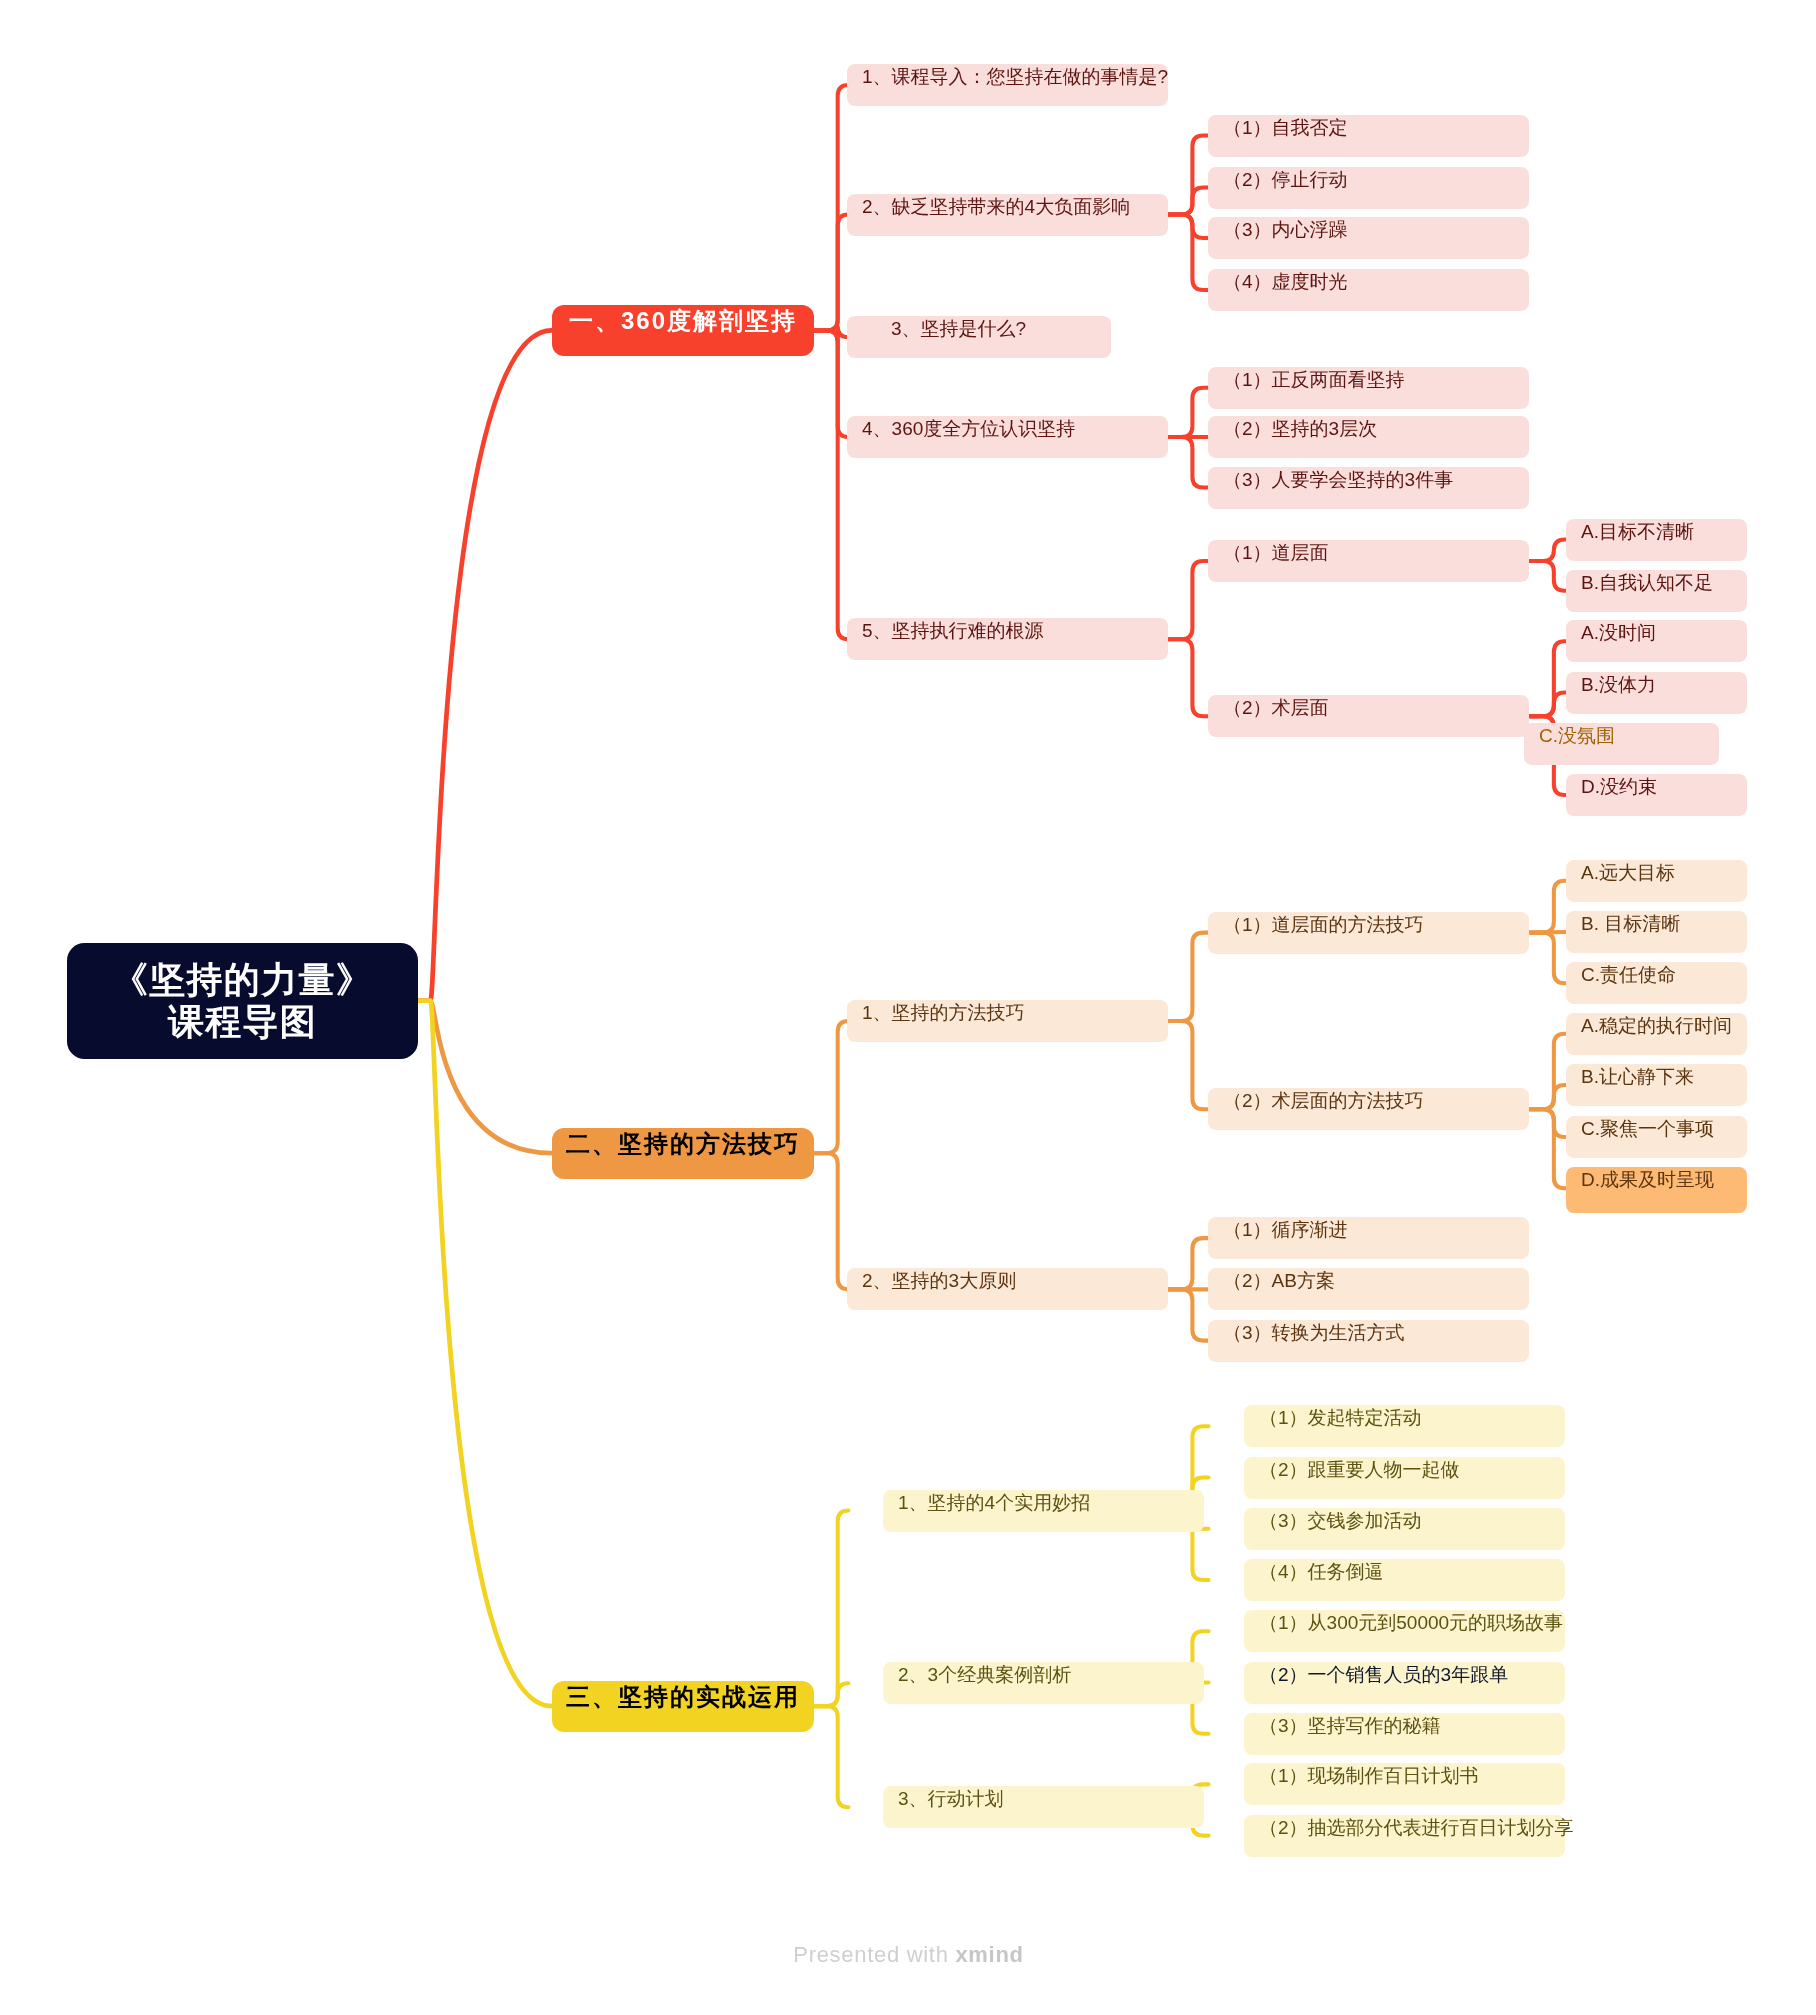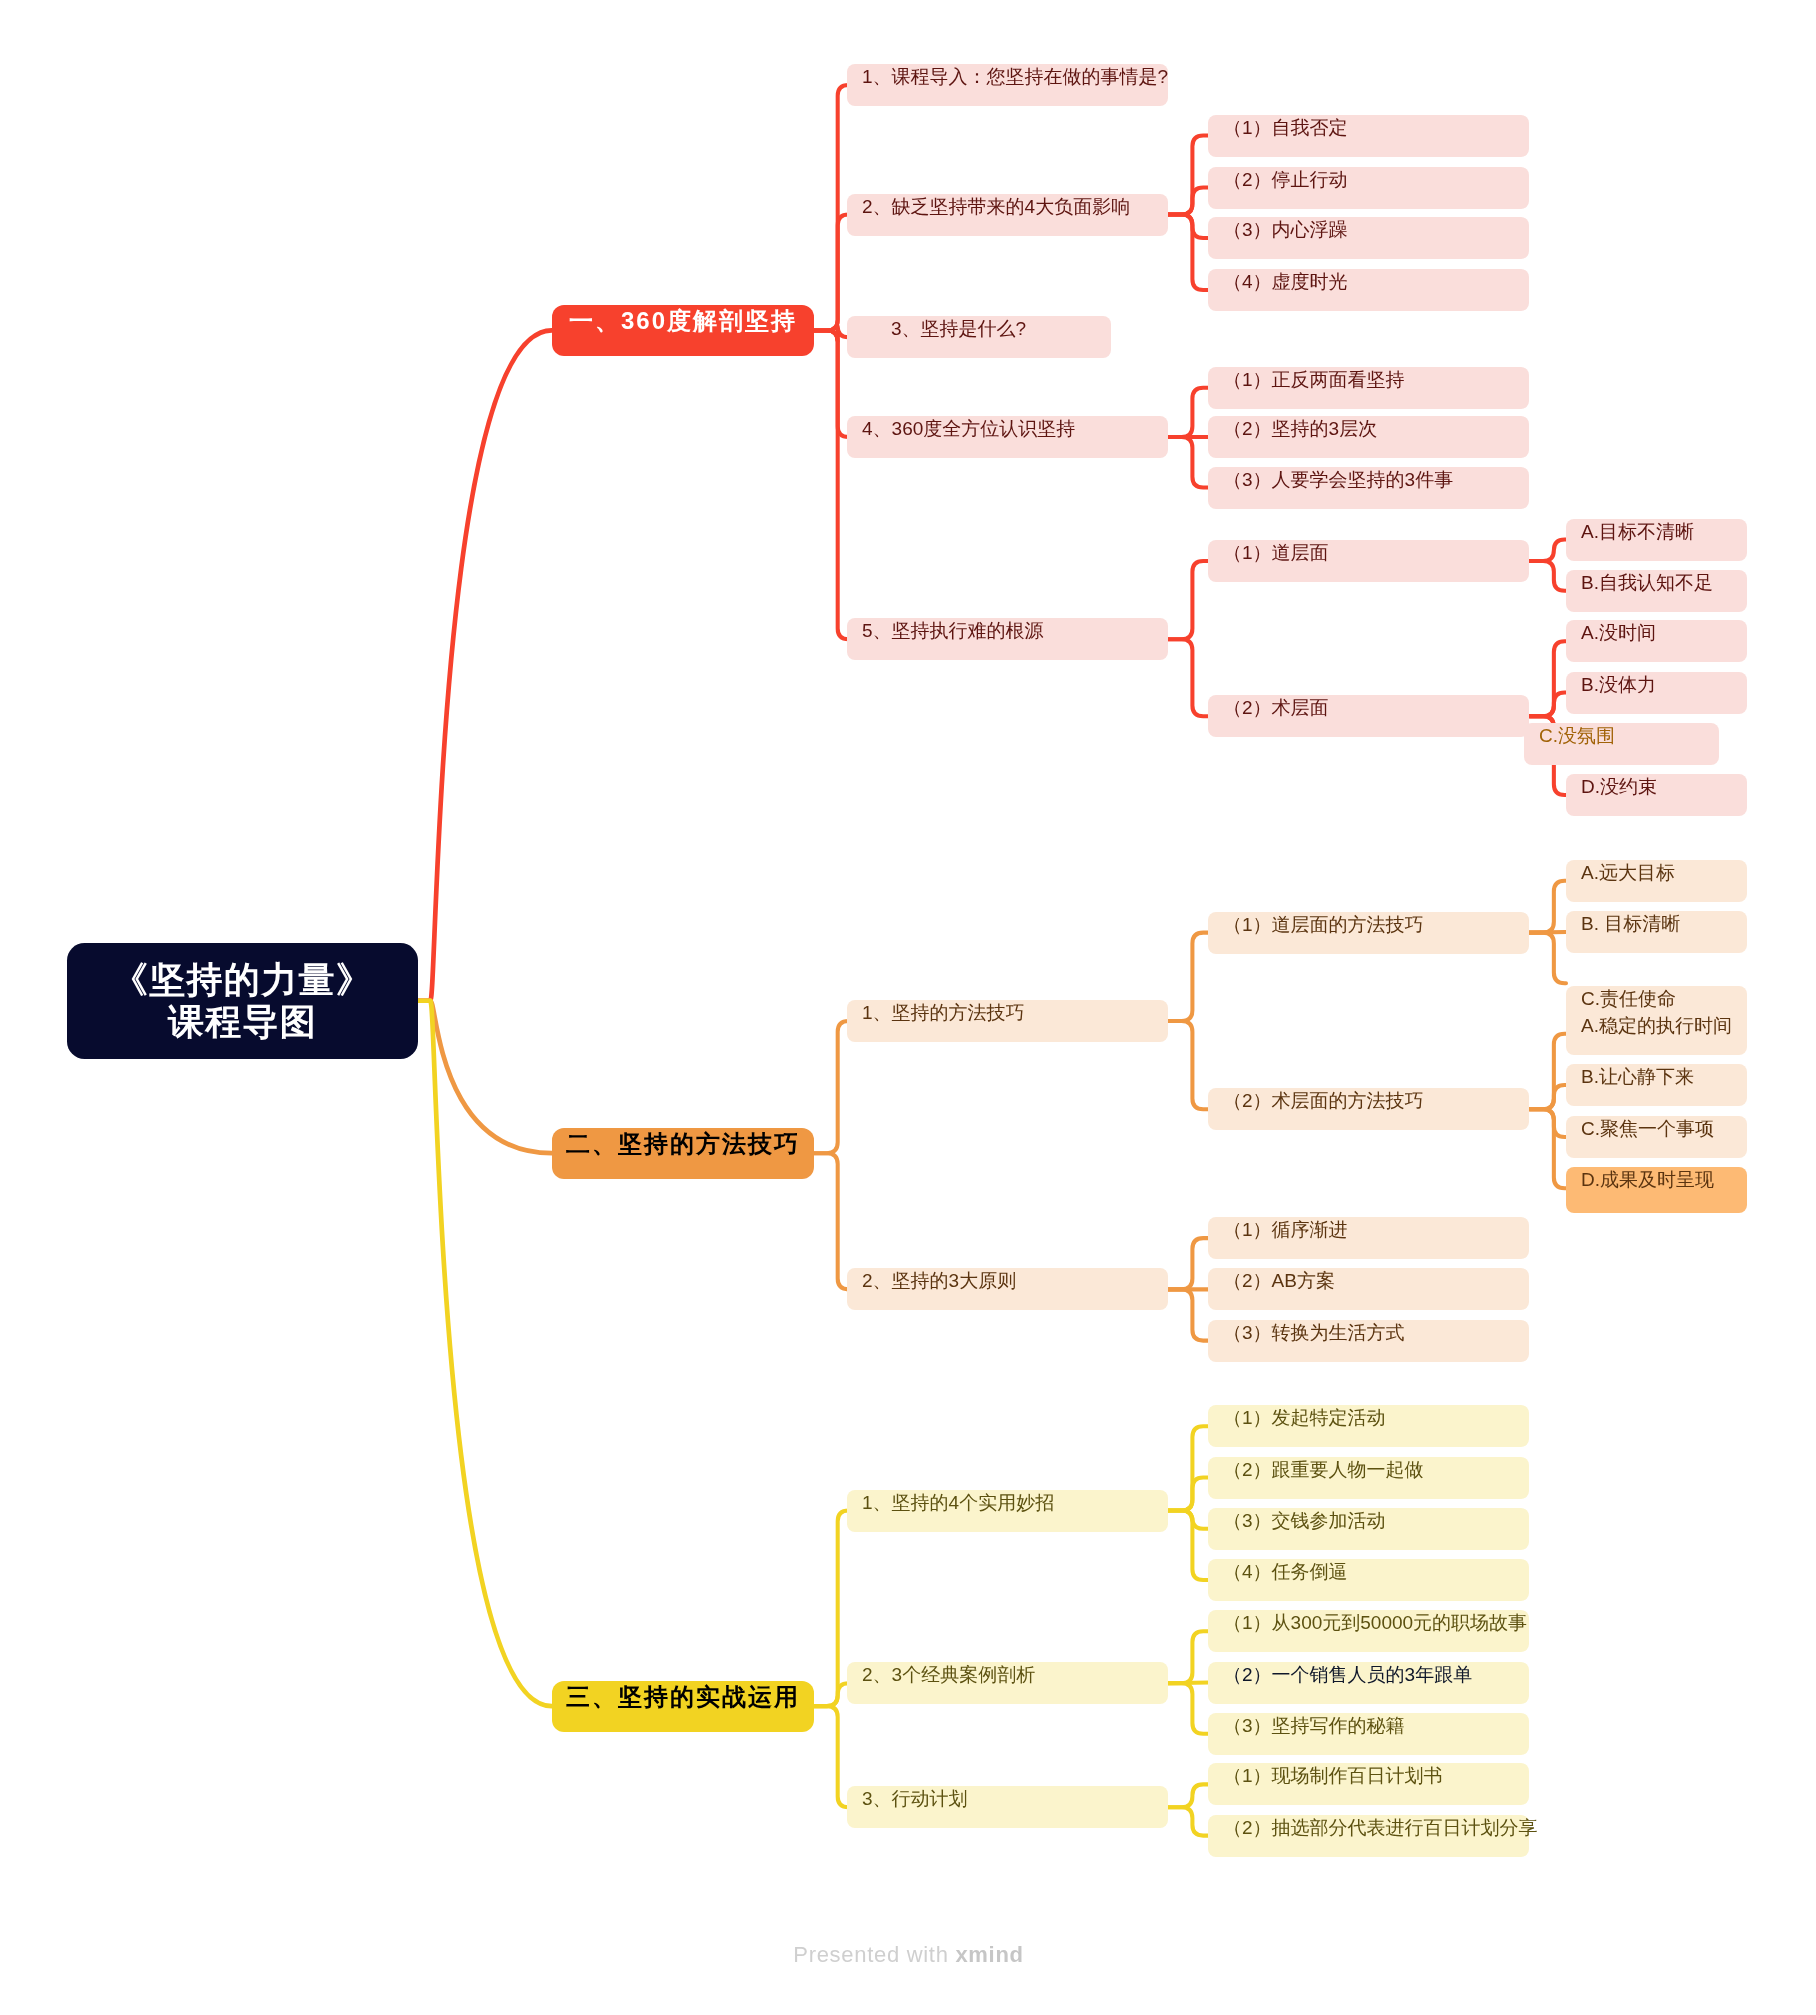--- a/index.html
+++ b/index.html
@@ -20,21 +20,21 @@
   
   .b1{justify-content:center;font-weight:bold;border-radius:12px;letter-spacing:2px;}
   .b1.red{background:#f7412d;color:#ffffff;}
   .b1.orange{background:#ef9843;color:#000000;}
   .b1.yellow{background:#f2d322;color:#000000;}
 
   
   .chip{padding-left:15px;border-radius:8px;}
   .chip.red{background:#fadedb;color:#5d1410;}
   .chip.orange{background:#fbe8d7;color:#5b3410;}
-  .chip.yellow{background:#fbf4cc;color:#5c5110;}
+  .chip.yellow{background:#fbf4cc;color:#5c5110;margin-left:36px;}
 
   .footer{position:absolute;left:0;width:1817px;text-align:center;color:#cfcfcf;
     font-size:22px;letter-spacing:0.7px;}
   .footer b{color:#c6c6c6;font-weight:bold;}
 </style>
 </head>
 <body>
 
 <div id="stage">
 
@@ -170,21 +170,21 @@
       </div>
       <div class="node chip orange" style="left: 1208px; top: 912px; width: 321px; height: 42px; font-size: 19px; background: rgb(251, 232, 215); color: rgb(91, 52, 16);">
         <span>（1）道层面的方法技巧</span>
       </div>
       <div class="node chip orange" style="left: 1566px; top: 860px; width: 181px; height: 42px; font-size: 19px; background: rgb(251, 232, 215); color: rgb(91, 52, 16);">
         <span>A.远大目标</span>
       </div>
       <div class="node chip orange" style="left: 1566px; top: 911px; width: 181px; height: 42px; font-size: 19px; background: rgb(251, 232, 215); color: rgb(91, 52, 16);">
         <span>B. 目标清晰</span>
       </div>
-      <div class="node chip orange" style="left: 1566px; top: 962px; width: 181px; height: 42px; font-size: 19px; background: rgb(251, 232, 215); color: rgb(91, 52, 16); margin-top: 24px;">
+      <div class="node chip orange" style="left: 1566px; top: 962px; width: 181px; height: 42px; font-size: 19px; background: rgb(251, 232, 215); color: rgb(91, 52, 16);">
         <span>C.责任使命</span>
       </div>
       <div class="node chip orange" style="left: 1208px; top: 1088px; width: 321px; height: 42px; font-size: 19px; background: rgb(251, 232, 215); color: rgb(91, 52, 16);">
         <span>（2）术层面的方法技巧</span>
       </div>
       <div class="node chip orange" style="left: 1566px; top: 1013px; width: 181px; height: 42px; font-size: 19px; background: rgb(251, 232, 215); color: rgb(91, 52, 16);">
         <span>A.稳定的执行时间</span>
       </div>
       <div class="node chip orange" style="left: 1566px; top: 1064px; width: 181px; height: 42px; font-size: 19px; background: rgb(251, 232, 215); color: rgb(91, 52, 16);">
         <span>B.让心静下来</span>

